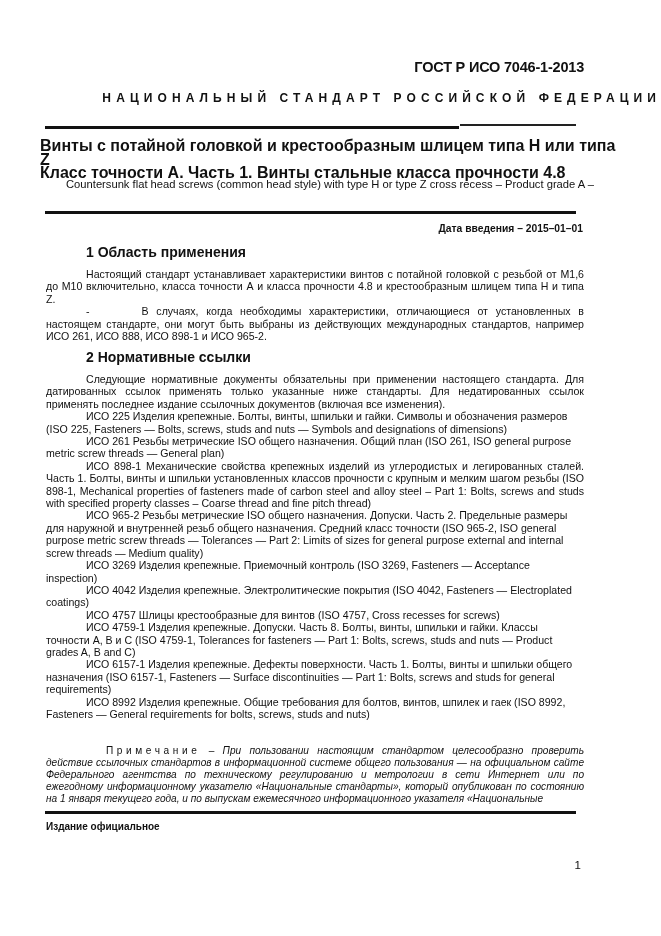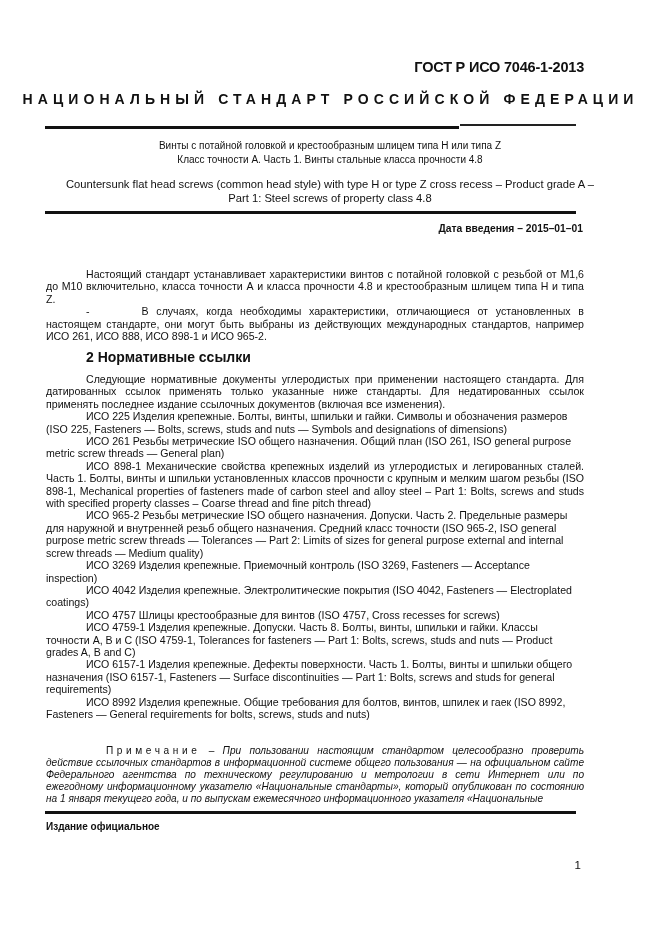--- a/index.html
+++ b/index.html
@@ -1,28 +1,28 @@
 <!DOCTYPE html>
 <html><head>
 <meta charset="utf-8">
 <style>
   html, body { margin: 0; padding: 0; background: #ffffff; }
   body { width: 661px; height: 936px; position: relative; overflow: hidden;
          font-family: "Liberation Sans", sans-serif; color: #111; }
   .page { position: absolute; left: 0; top: 0; width: 661px; height: 936px; }
   .code { position: absolute; right: 77px; top: 59px; font-weight: bold; font-size: 14.5px; letter-spacing: -0.2px; }
-  .national { position: absolute; left: 0; width: 661px; top: 91px; text-align: center;
-              font-weight: bold; font-size: 14px; letter-spacing: 5.1px; }
+  .national { position: absolute; left: 0; width: 661px; top: 91px; text-align: right;
+              font-weight: bold; font-size: 12px; letter-spacing: 5.1px; }
   .rule { position: absolute; background: #111; }
   .rule.top { left: 45px; width: 414px; top: 126px; height: 3px; }
   .rule.top3 { left: 460px; width: 116px; top: 124px; height: 2px; background:#222; }
   .rule.mid { left: 45px; width: 531px; top: 211px; height: 3px; }
   .rule.bot { left: 45px; width: 531px; top: 811px; height: 3px; }
-  .title-ru { position: absolute; left: 40px; width: 580px; top: 139px; text-align: center;
-              font-weight: normal; font-size: 10px; line-height: 13.5px; }
+  .title-ru { position: absolute; left: 40px; width: 580px; top: 139px; text-align: left;
+              font-weight: bold; font-size: 16px; line-height: 13.5px; }
   .title-en { position: absolute; left: 30px; width: 600px; top: 178px; text-align: center;
               font-size: 11.2px; line-height: 13.5px; }
   .date { position: absolute; right: 78px; top: 223px; font-weight: bold; font-size: 10.3px; }
   .h { position: absolute; left: 86px; font-weight: bold; font-size: 14px; }
   .h1 { top: 244px; }
   .h2 { top: 349px; }
   .body { position: absolute; left: 46px; width: 538px; font-size: 10.6px; line-height: 12.4px; }
   .p { margin: 0; text-indent: 40px; text-align: justify; }
   .p.left { text-align: left; }
   .sec1 { top: 268px; }
@@ -44,35 +44,35 @@
 
   <div class="rule top"></div>
   <div class="rule top3"></div>
 
   <div class="title-ru">
     <div>Винты с потайной головкой и крестообразным шлицем типа H или типа Z</div>
     <div>Класс точности А. Часть 1. Винты стальные класса прочности 4.8</div>
   </div>
   <div class="title-en">
     <div>Countersunk flat head screws (common head style) with type H or type Z cross recess – Product grade A –</div>
-    <div>Part 1: Steel screws of property class 4.8</div>
   </div>
 
   <div class="rule mid"></div>
 
   <div class="date">Дата введения – 2015–01–01</div>
 
+  <div class="h h1">1 Область применения</div>
   <div class="body sec1">
     <p class="p">Настоящий стандарт устанавливает характеристики винтов с потайной головкой с резьбой от М1,6 до М10 включительно, класса точности А и класса прочности 4.8 и крестообразным шлицем типа H и типа Z.</p>
     <p class="p dashline"><span>-</span><span class="gap"></span><span>В случаях, когда необходимы характеристики, отличающиеся от установленных в настоящем стандарте, они могут быть выбраны из действующих международных стандартов, например ИСО 261, ИСО 888, ИСО 898-1 и ИСО 965-2.</span></p>
   </div>
 
   <div class="h h2">2 Нормативные ссылки</div>
   <div class="body sec2">
-    <p class="p">Следующие нормативные документы углеродистых при применении настоящего стандарта. Для датированных ссылок применять только указанные ниже стандарты. Для недатированных ссылок применять последнее издание ссылочных документов (включая все изменения).</p>
+    <p class="p">Следующие нормативные документы обязательны при применении настоящего стандарта. Для датированных ссылок применять только указанные ниже стандарты. Для недатированных ссылок применять последнее издание ссылочных документов (включая все изменения).</p>
     <p class="p left">ИСО 225 Изделия крепежные. Болты, винты, шпильки и гайки. Символы и обозначения размеров (ISO 225, Fasteners — Bolts, screws, studs and nuts — Symbols and designations of dimensions)</p>
     <p class="p left">ИСО 261 Резьбы метрические ISO общего назначения. Общий план (ISO 261, ISO general purpose metric screw threads — General plan)</p>
     <p class="p">ИСО 898-1 Механические свойства крепежных изделий из углеродистых и легированных сталей. Часть 1. Болты, винты и шпильки установленных классов прочности с крупным и мелким шагом резьбы (ISO 898-1, Mechanical properties of fasteners made of carbon steel and alloy steel – Part 1: Bolts, screws and studs with specified property classes – Coarse thread and fine pitch thread)</p>
     <p class="p left">ИСО 965-2 Резьбы метрические ISO общего назначения. Допуски. Часть 2. Предельные размеры для наружной и внутренней резьб общего назначения. Средний класс точности (ISO 965-2, ISO general purpose metric screw threads — Tolerances — Part 2: Limits of sizes for general purpose external and internal screw threads — Medium quality)</p>
     <p class="p left">ИСО 3269 Изделия крепежные. Приемочный контроль (ISO 3269, Fasteners — Acceptance inspection)</p>
     <p class="p left">ИСО 4042 Изделия крепежные. Электролитические покрытия (ISO 4042, Fasteners — Electroplated coatings)</p>
     <p class="p left">ИСО 4757 Шлицы крестообразные для винтов (ISO 4757, Cross recesses for screws)</p>
     <p class="p left">ИСО 4759-1 Изделия крепежные. Допуски. Часть 8. Болты, винты, шпильки и гайки. Классы точности А, В и С (ISO 4759-1, Tolerances for fasteners — Part 1: Bolts, screws, studs and nuts — Product grades A, B and C)</p>
     <p class="p left">ИСО 6157-1 Изделия крепежные. Дефекты поверхности. Часть 1. Болты, винты и шпильки общего назначения (ISO 6157-1, Fasteners — Surface discontinuities — Part 1: Bolts, screws and studs for general requirements)</p>
     <p class="p left">ИСО 8992 Изделия крепежные. Общие требования для болтов, винтов, шпилек и гаек (ISO 8992, Fasteners — General requirements for bolts, screws, studs and nuts)</p>

